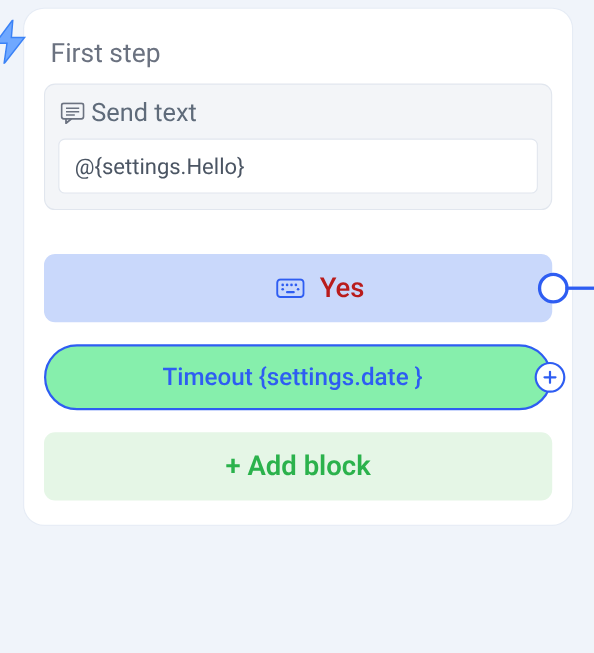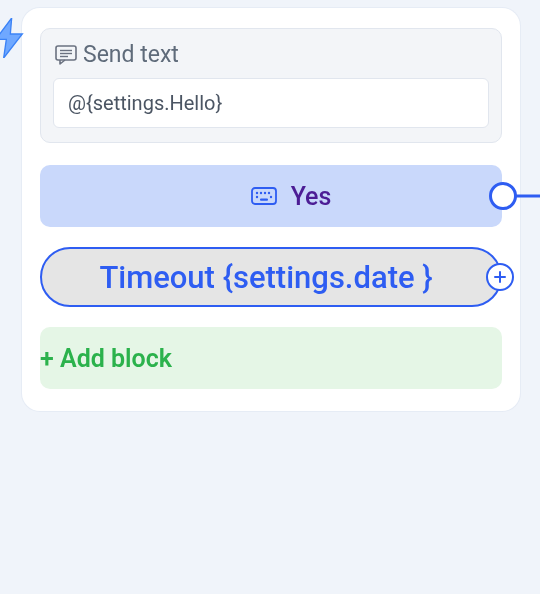--- a/index.html
+++ b/index.html
@@ -33,21 +33,21 @@
     font-size: 24px;
     color: #6b7280;
     font-weight: 400;
     margin: 6px 0 14px 6px;
   }
   .send-block {
     background: #f3f5f8;
     border: 1px solid #e1e6ee;
     border-radius: 10px;
     padding: 12px 12px 14px 12px;
-    margin-bottom: 22px;
+    margin-bottom: 40px;
   }
   .send-header {
     display: flex;
     align-items: center;
     gap: 6px;
     font-size: 23px;
     color: #5f6b7a;
     margin-bottom: 10px;
     padding-left: 2px;
   }
@@ -65,21 +65,21 @@
     margin-bottom: 20px;
   }
   .option-pill {
     background: #c9d8fb;
     border-radius: 10px;
     height: 62px;
     display: flex;
     align-items: center;
     justify-content: center;
     gap: 14px;
-    color: #4c1d95;
+    color: #b91c1c;
     font-size: 25px;
     font-weight: 500;
     cursor: pointer;
     padding-left: 40px;
   }
   .kbd-icon {
     width: 26px;
     height: 18px;
     flex-shrink: 0;
   }
@@ -102,29 +102,29 @@
     transform: translateY(-50%);
     width: 40px;
     height: 3px;
     background: #2e5df2;
   }
   .timeout-row {
     position: relative;
     margin-bottom: 20px;
   }
   .timeout-pill {
-    background: #e5e5e5;
+    background: #86efac;
     border: 2px solid #2e5df2;
     border-radius: 30px;
     height: 60px;
     display: flex;
     align-items: center;
     justify-content: center;
     color: #2e5df2;
-    font-size: 31px;
+    font-size: 22px;
     font-weight: 500;
     cursor: pointer;
     padding: 0 30px 0 20px;
   }
   .add-port {
     position: absolute;
     right: -12px;
     top: 50%;
     transform: translateY(-50%);
     width: 28px;
@@ -137,40 +137,41 @@
     justify-content: center;
     cursor: pointer;
   }
   .add-port svg { display: block; }
   .add-block {
     background: #e5f6e6;
     border-radius: 10px;
     height: 62px;
     display: flex;
     align-items: center;
-    justify-content: flex-start;
+    justify-content: center;
     color: #2bb24c;
     font-size: 25px;
     font-weight: 600;
     cursor: pointer;
   }
   .chat-icon {
     width: 22px;
     height: 20px;
     flex-shrink: 0;
   }
 </style>
 </head>
 <body>
 
 <svg class="bolt" viewBox="0 0 24 30">
   <path d="M14 0 L2 16 L10 16 L8 30 L22 12 L13 12 Z" fill="#6fa8ff" stroke="#3b82f6" stroke-width="1"></path>
 </svg>
 
 <div class="card">
+  <div class="card-title">First step</div>
 
   <div class="send-block">
     <div class="send-header">
       <svg class="chat-icon" viewBox="0 0 22 20">
         <rect x="1" y="1" width="20" height="14" rx="2" fill="none" stroke="#6b7280" stroke-width="1.6"></rect>
         <path d="M5 15 L5 19 L10 15" fill="none" stroke="#6b7280" stroke-width="1.6" stroke-linejoin="round"></path>
         <line x1="5" y1="5.5" x2="17" y2="5.5" stroke="#6b7280" stroke-width="1.4"></line>
         <line x1="5" y1="8.5" x2="17" y2="8.5" stroke="#6b7280" stroke-width="1.4"></line>
         <line x1="5" y1="11.5" x2="13" y2="11.5" stroke="#6b7280" stroke-width="1.4"></line>
       </svg>

